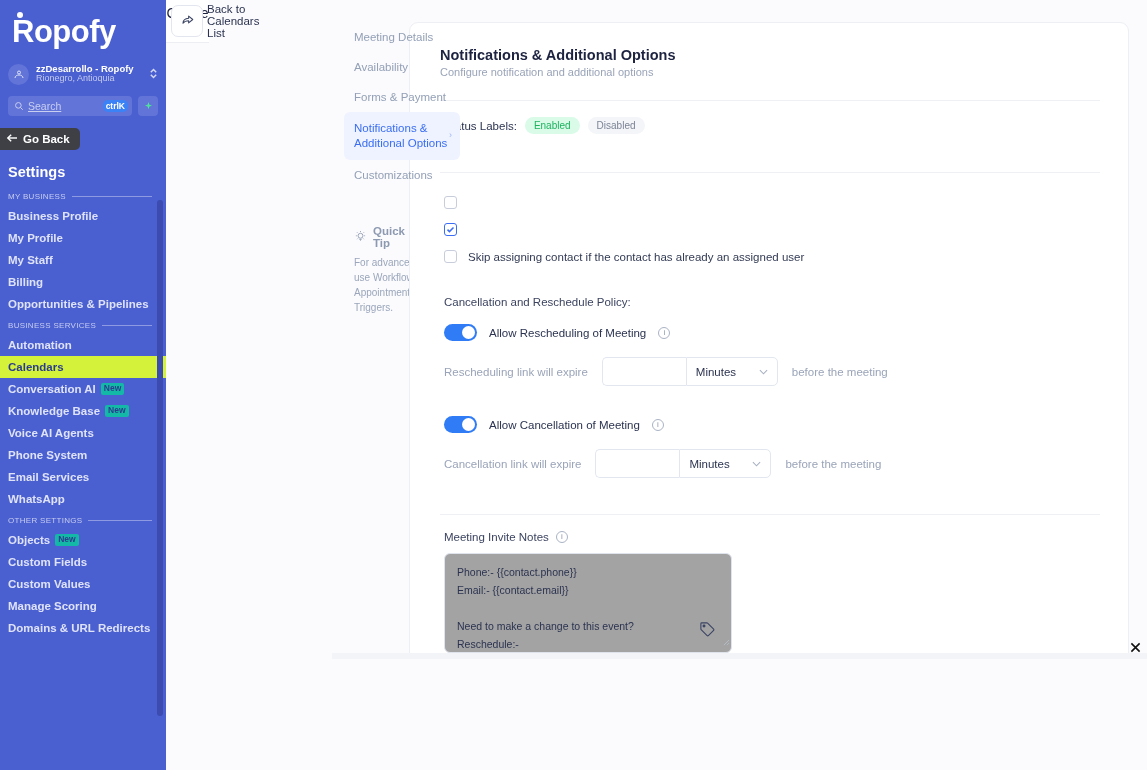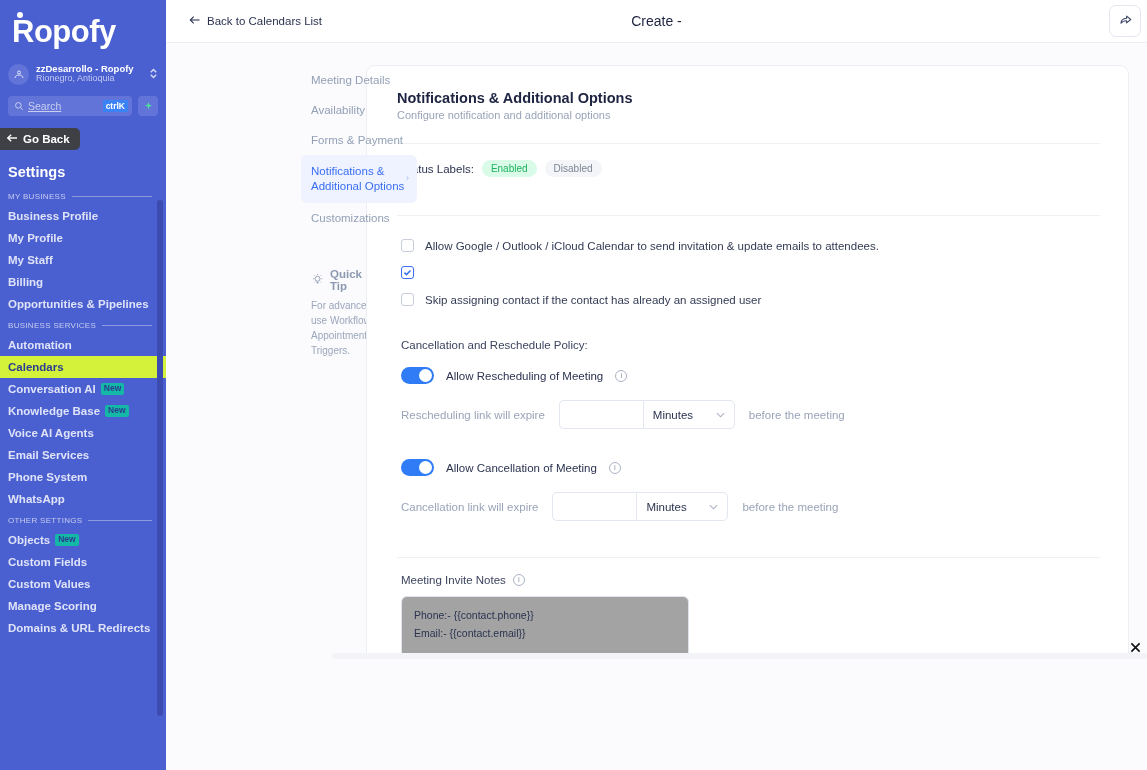--- a/index.html
+++ b/index.html
@@ -70,21 +70,21 @@
     border-radius: 4px;
     display: flex; align-items: center;
     padding: 0 4px 0 6px;
     gap: 4px;
   }
   .search-box .mag { flex: 0 0 auto; }
   .search-ph { flex: 1 1 auto; color: #c8cff1; font-size: 10.5px; text-decoration: underline; }
   .kbd {
     background: #3b82f6; color: #ffffff;
     font-size: 8.5px; font-weight: bold;
-    border-radius: 0; padding: 1px 3px;
+    border-radius: 5px; padding: 1px 3px;
   }
   .spark-btn {
     width: 20px; height: 20px; border-radius: 4px;
     background: #6274d8;
     display: flex; align-items: center; justify-content: center;
     flex: 0 0 20px;
   }
 
   .goback {
     margin: 12px 0 0 0;
@@ -138,21 +138,21 @@
     background: #3b4bb0;
     border-radius: 3px;
   }
 
   
   .main {
     flex: 1 1 auto;
     height: 659px;
     background: #fbfbfd;
     position: relative;
-    display: flex; flex-direction: column;
+    display: flex; flex-direction: row;
     overflow: hidden;
   }
   .topbar {
     height: 43px;
     background: #ffffff;
     border-bottom: 1px solid #eceef3;
     display: flex; align-items: center;
     position: relative;
     flex: 0 0 43px;
   }
@@ -439,24 +439,24 @@
             <span class="badge-new">New</span>
           </div>
           <div class="nav-item">
             <span>Knowledge Base</span>
             <span class="badge-new">New</span>
           </div>
           <div class="nav-item">
             <span>Voice AI Agents</span>
           </div>
           <div class="nav-item">
+            <span>Phone System</span>
+          </div>
+          <div class="nav-item">
             <span>Email Services</span>
-          </div>
-          <div class="nav-item">
-            <span>Phone System</span>
           </div>
           <div class="nav-item">
             <span>WhatsApp</span>
           </div>
           <div class="sec-head">
             <span class="sec-head-text">OTHER SETTINGS</span>
             <span class="sec-head-line"></span>
           </div>
           <div class="nav-item">
             <span>Objects</span>
@@ -538,21 +538,20 @@
           <span class="pill enabled">Enabled</span>
           <span class="pill disabled">Disabled</span>
         </div>
 
         <div class="hr"></div>
 
         <div class="checks">
           <div id="checks-render">
               <div class="chk-row">
                 <span class="chk"></span>
-                <span class="chk-label">Allow Google / Outlook / iCloud Calendar to send invitation &amp; update emails to attendees.</span>
               </div>
               <div class="chk-row">
                 <span class="chk on">
                   <svg width="9" height="9" viewBox="0 0 12 12" fill="none" stroke="#3b6ef3" stroke-width="2">
                     <path d="M2 6.2l2.6 2.6L10 3.4"></path>
                   </svg>
                 </span>
               </div>
               <div class="chk-row">
                 <span class="chk"></span>

